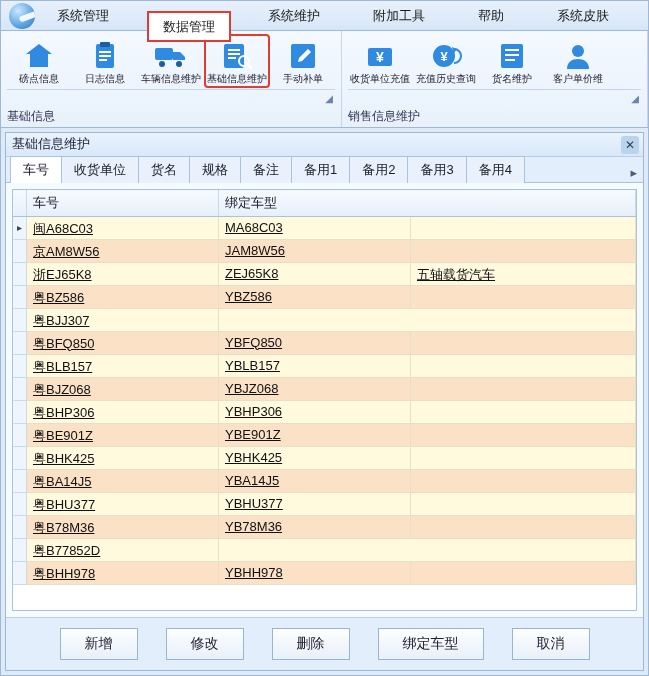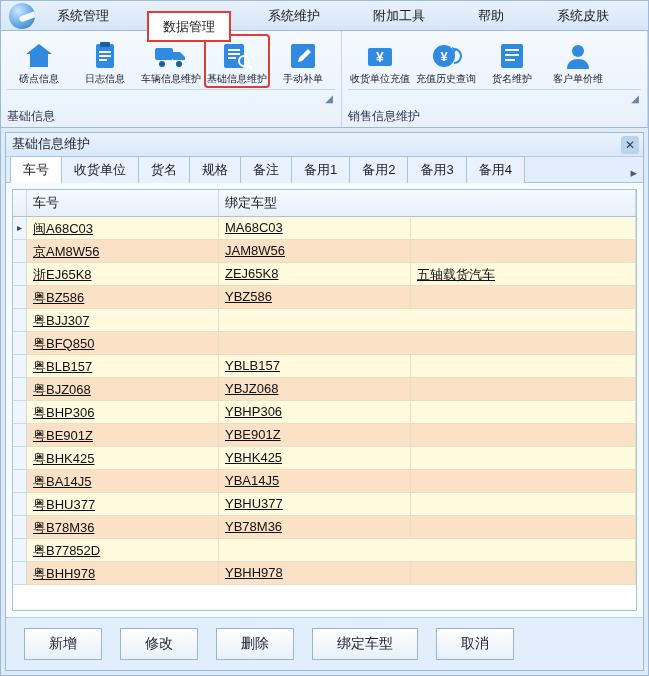--- a/index.html
+++ b/index.html
@@ -48,21 +48,21 @@
 .gcol2 { width:192px; }
 .gcol3 { flex:1; }
 .grid-body { flex:1; overflow-y:auto; }
 .grow { display:flex; height:23px; align-items:stretch; }
 .grow:nth-child(odd){ background:#fff9dd; }
 .grow:nth-child(even){ background:#fbe1c6; }
 .gc { padding:3px 6px; border-right:1px solid #e6e0c8; border-bottom:1px solid #e6e0c8; font-size:13px; color:#111; overflow:hidden; white-space:nowrap;text-decoration:underline; }
 .gmarker { width:14px; display:flex; align-items:center; justify-content:center; background:#eef5fd; border-right:1px solid #cadaec; border-bottom:1px solid #cadaec; color:#345; font-size:10px; }
 
 
-.btn-row { display:flex; gap:18px; padding:10px 18px; background:#e2eefb; border-top:1px solid #b8cde6; }
+.btn-row { display:flex; gap:28px; padding:10px 18px; background:#e2eefb; border-top:1px solid #b8cde6;justify-content:center; }
 .btn { padding:6px 24px; background:linear-gradient(#fdfefe,#e8f0f9); border:1px solid #99b5d4; color:#223; font-size:14px; cursor:pointer; }
 
 svg { display:block; }
 </style>
 </head>
 <body>
 
 <div class="app">
 
   <div class="menubar">
@@ -237,20 +237,21 @@
               <div class="gc gcol3"></div>
             </div>
             <div class="grow">
               <div class="gmarker"></div>
               <div class="gc gcol1">粤BJJ307</div>
               <div class="gc gcol3"></div>
             </div>
             <div class="grow">
               <div class="gmarker"></div>
               <div class="gc gcol1">粤BFQ850</div>
+              <div class="gc gcol2">YBFQ850</div>
               <div class="gc gcol3"></div>
             </div>
             <div class="grow">
               <div class="gmarker"></div>
               <div class="gc gcol1">粤BLB157</div>
               <div class="gc gcol2">YBLB157</div>
               <div class="gc gcol3"></div>
             </div>
             <div class="grow">
               <div class="gmarker"></div>

